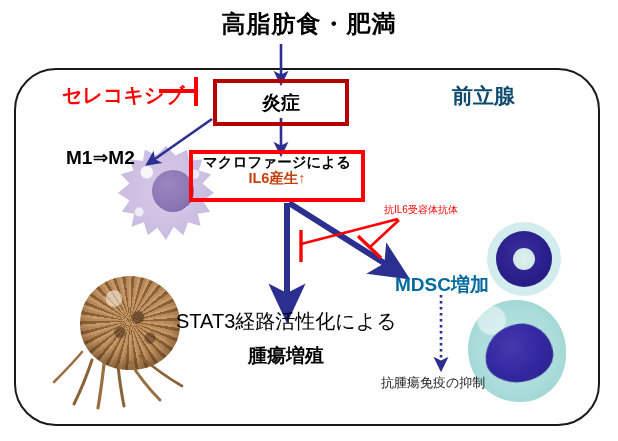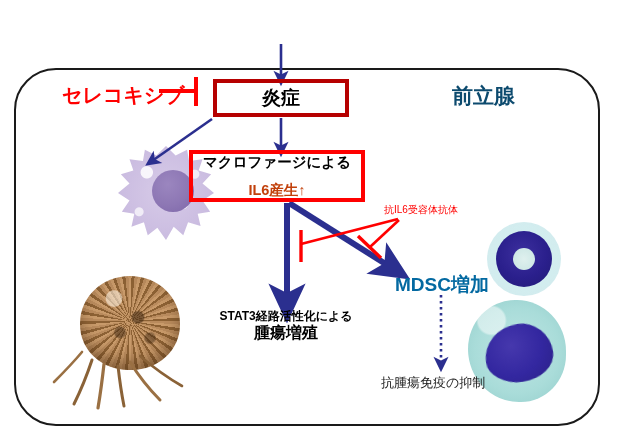--- a/index.html
+++ b/index.html
@@ -41,38 +41,38 @@
     left: 452px; top: 82px;
     font-size: 21px;
     font-weight: bold;
     color: #0c4a6e;
     white-space: nowrap;
   }
 
   
   #inflammation-box {
     left: 213px; top: 79px;
-    width: 136px; height: 38px;
+    width: 136px; height: 47px;
     border: 4px solid #b60000;
     box-sizing: border-box;
     background: transparent;
     display: flex; align-items: center; justify-content: center;
   }
   #inflammation-label {
     font-size: 19px; font-weight: bold; color: #000; white-space: nowrap;
   }
 
   #il6-box {
     left: 189px; top: 150px;
     width: 176px; height: 52px;
     border: 4px solid #ff0000;
     box-sizing: border-box;
     background: transparent;
     display: flex; flex-direction: column;
-    align-items: center; justify-content: space-between;
+    align-items: center; justify-content: flex-start;
     line-height: 1.12;
   }
   #il6-line1 { font-size: 14.5px; font-weight: bold; color: #000; white-space: nowrap; }
   #il6-line2 { font-size: 14.5px; font-weight: bold; color: #c2410c; white-space: nowrap; }
 
   
   #celecoxib-label {
     left: 62px; top: 82px;
     font-size: 20px; font-weight: bold; color: #ff0000; white-space: nowrap;
   }
@@ -90,22 +90,22 @@
     left: 395px; top: 272px;
     font-size: 19px; font-weight: bold; color: #0369a1; white-space: nowrap;
   }
   #stat3-block {
     left: 176px; top: 310px;
     width: 220px;
     text-align: center;
     color: #000;
     line-height: 1.15;
   }
-  #stat3-line1 { font-size: 12px; font-weight: bold; white-space: nowrap; }
-  #stat3-line2 { font-size: 16px; font-weight: bold; white-space: nowrap; }
+  #stat3-line1 { font-size: 20px; font-weight: normal; white-space: nowrap; }
+  #stat3-line2 { font-size: 19px; font-weight: bold; white-space: nowrap; margin-top: 12px; }
   #antitumor-label {
     left: 381px; top: 374px;
     font-size: 13px; color: #1a1a1a; white-space: nowrap; text-align: center;
   }
 
   
   #vec { left: 0; top: 0; width: 618px; height: 441px; pointer-events: none; }
 
   
   .cell { border-radius: 50%; }
@@ -187,20 +187,21 @@
     background: radial-gradient(circle at 40% 36%, #4638ad 0%, #3327a0 55%, #2a2086 100%);
     transform: rotate(-8deg);
     filter: blur(.35px);
   }
 </style>
 </head>
 <body>
 
 <div id="stage">
 
+  <div class="abs" id="title">高脂肪食・肥満</div>
 
   <div class="abs" id="prostate-box"></div>
   <div class="abs" id="prostate-label">前立腺</div>
 
   <div class="abs cell" id="macrophage">
     <div class="mac-body"></div>
     <div class="mac-nucleus"></div>
   </div>
 
   <div class="abs" id="tumor">
@@ -269,20 +270,21 @@
   </div>
 
   <div class="abs" id="il6-box">
     <span id="il6-line1">マクロファージによる</span>
     <span id="il6-line2">IL6産生↑</span>
   </div>
 
   <div class="abs" id="celecoxib-label">セレコキシブ</div>
   <div class="abs" id="anti-il6r-label">抗IL6受容体抗体</div>
 
+  <div class="abs" id="m1m2-label">M1⇒M2</div>
   <div class="abs" id="mdsc-label">MDSC増加</div>
 
   <div class="abs" id="stat3-block">
     <div id="stat3-line1">STAT3経路活性化による</div>
     <div id="stat3-line2">腫瘍増殖</div>
   </div>
 
   <div class="abs" id="antitumor-label">抗腫瘍免疫の抑制</div>
 
 </div>

